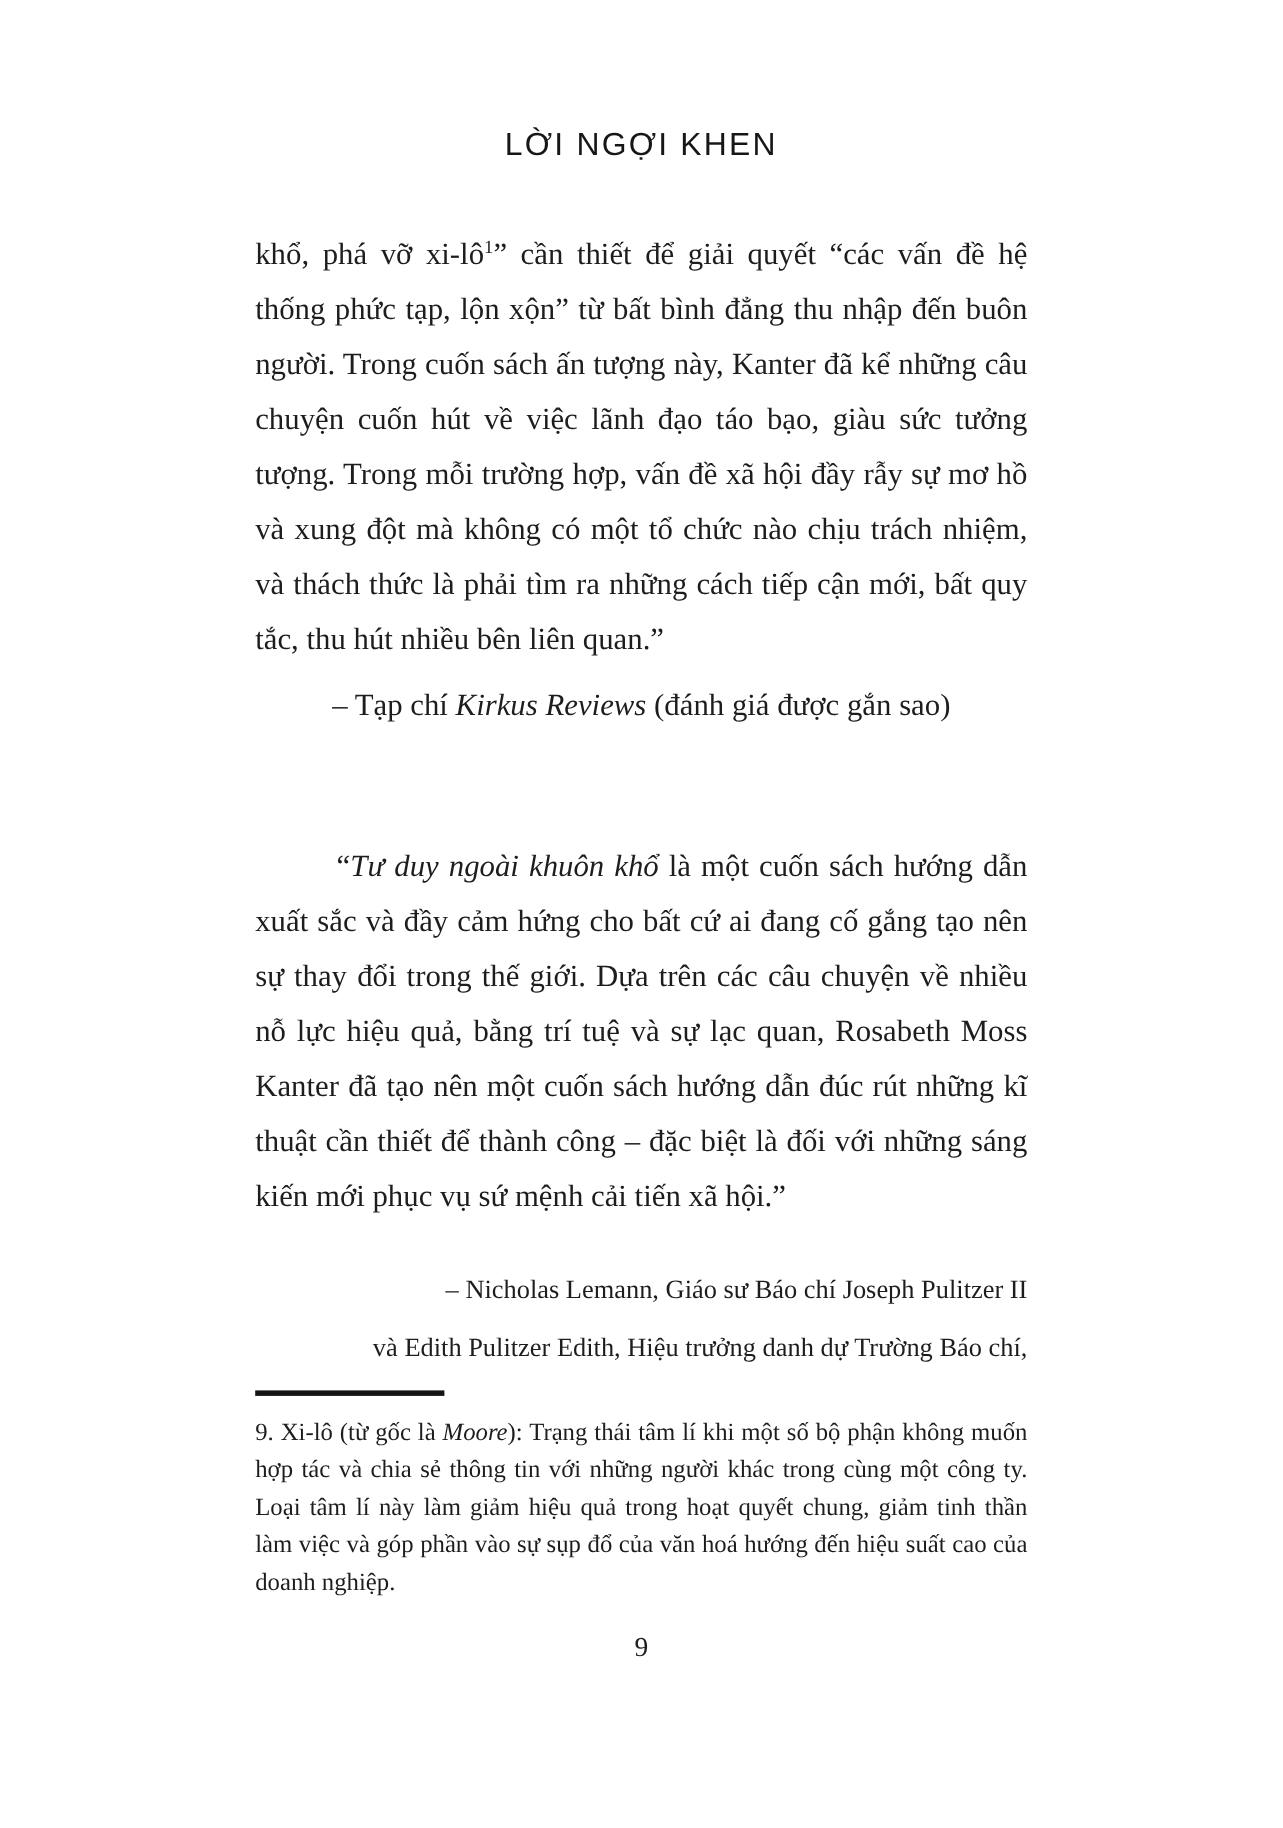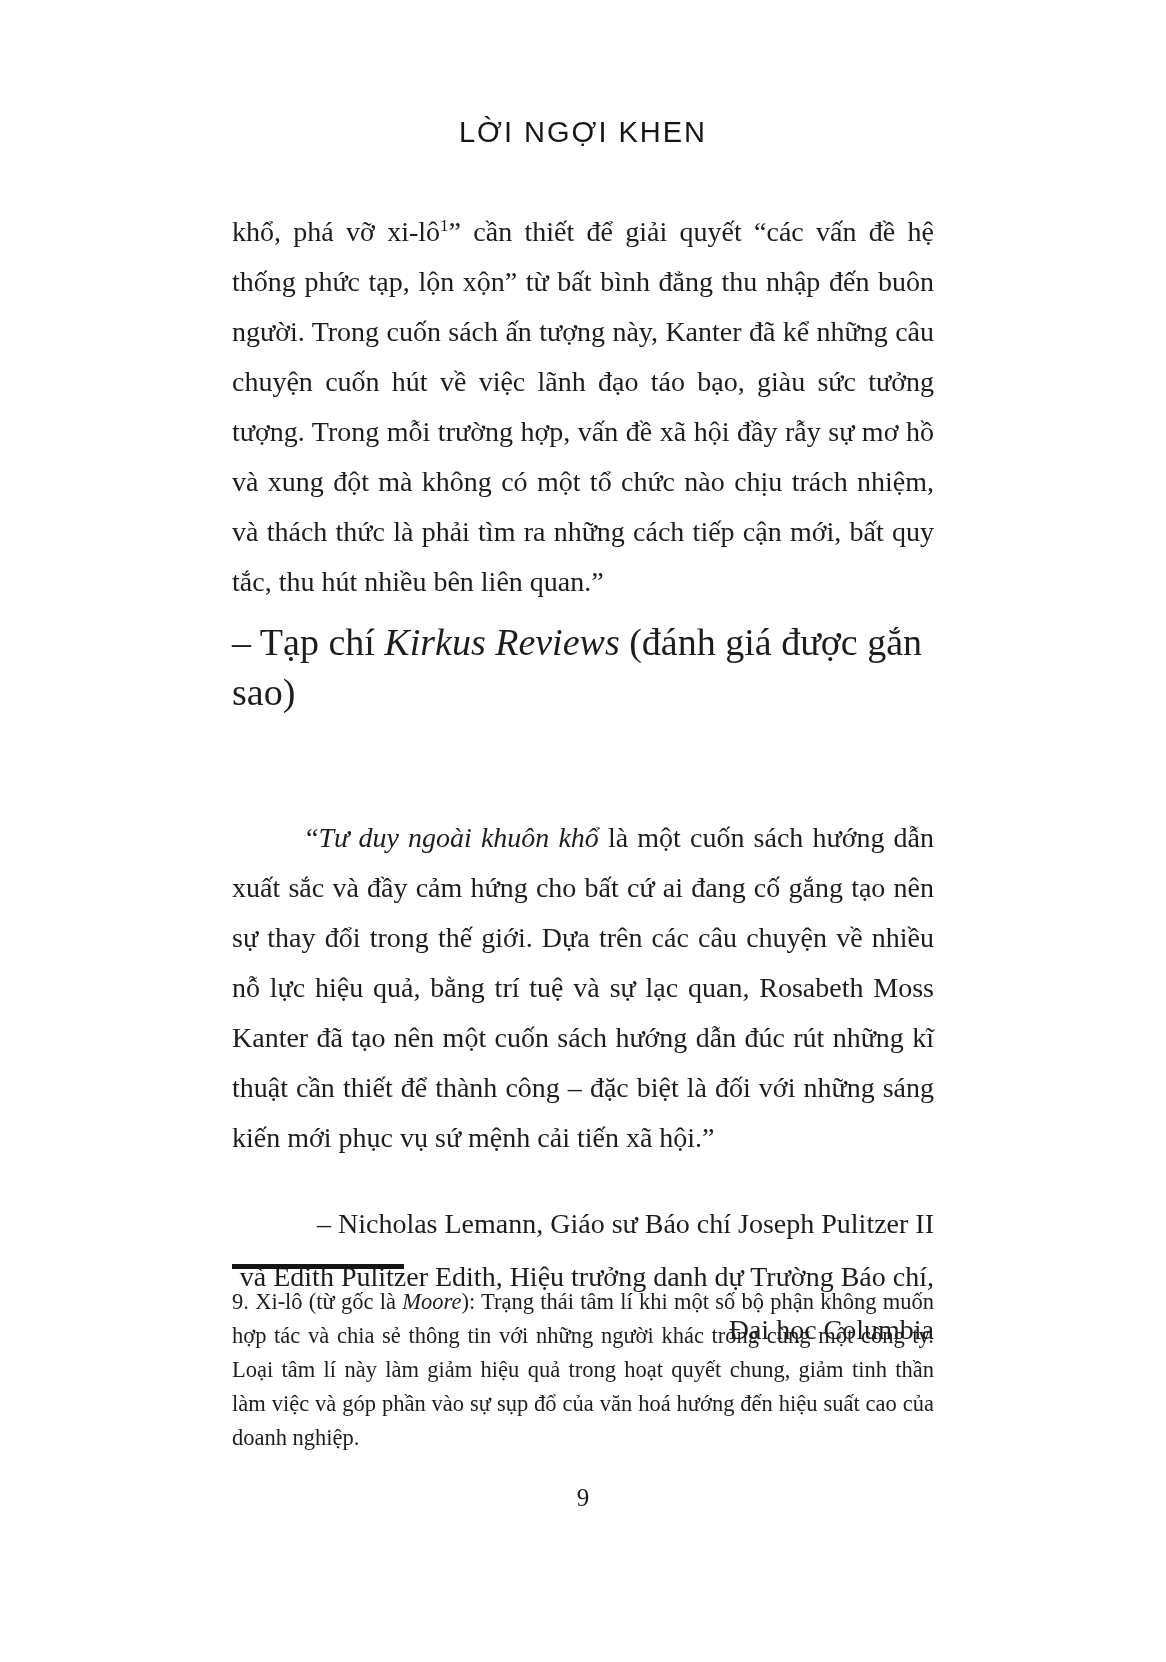--- a/index.html
+++ b/index.html
@@ -32,27 +32,27 @@
     font-size: 28px;
     line-height: 50px;
     text-align: justify;
     margin: 0;
   }
   .quote-2 {
     margin-top: 96px;
     text-indent: 74px;
   }
   .attribution {
-    font-size: 38px;
+    font-size: 28px;
     line-height: 50px;
-    text-align: left;
+    text-align: center;
     margin: 10px 0 0 0;
   }
   .attribution-block {
-    font-size: 28px;
+    font-size: 24px;
     line-height: 53px;
     text-align: right;
     margin: 34px 0 0 0;
   }
   .italic { font-style: italic; }
   sup.fnref {
     font-size: 17px;
     line-height: 0;
     vertical-align: super;
   }
@@ -100,21 +100,20 @@
     <span>– Tạp chí </span><span class="italic">Kirkus Reviews</span><span> (đánh giá được gắn sao)</span>
   </p>
 
   <p class="body-text quote-2">
     <span>“</span><span class="italic">Tư duy ngoài khuôn khổ</span><span> là một cuốn sách hướng dẫn xuất sắc và đầy cảm hứng cho bất cứ ai đang cố gắng tạo nên sự thay đổi trong thế giới. Dựa trên các câu chuyện về nhiều nỗ lực hiệu quả, bằng trí tuệ và sự lạc quan, Rosabeth Moss Kanter đã tạo nên một cuốn sách hướng dẫn đúc rút những kĩ thuật cần thiết để thành công – đặc biệt là đối với những sáng kiến mới phục vụ sứ mệnh cải tiến xã hội.”</span>
   </p>
 
   <div class="attribution-block">
     <div>– Nicholas Lemann, Giáo sư Báo chí Joseph Pulitzer II</div>
     <div>và Edith Pulitzer Edith, Hiệu trưởng danh dự Trường Báo chí,</div>
-    <div>Đại học Columbia</div>
   </div>
 
   <div class="footnote-area">
     <div class="footnote-divider"></div>
     <p class="footnote-text">
       <span>9. Xi-lô (từ gốc là </span><span class="italic">Moore</span><span>): Trạng thái tâm lí khi một số bộ phận không muốn hợp tác và chia sẻ thông tin với những người khác trong cùng một công ty. Loại tâm lí này làm giảm hiệu quả trong hoạt quyết chung, giảm tinh thần làm việc và góp phần vào sự sụp đổ của văn hoá hướng đến hiệu suất cao của doanh nghiệp.</span>
     </p>
   </div>
 
   <div class="page-number">9</div>

